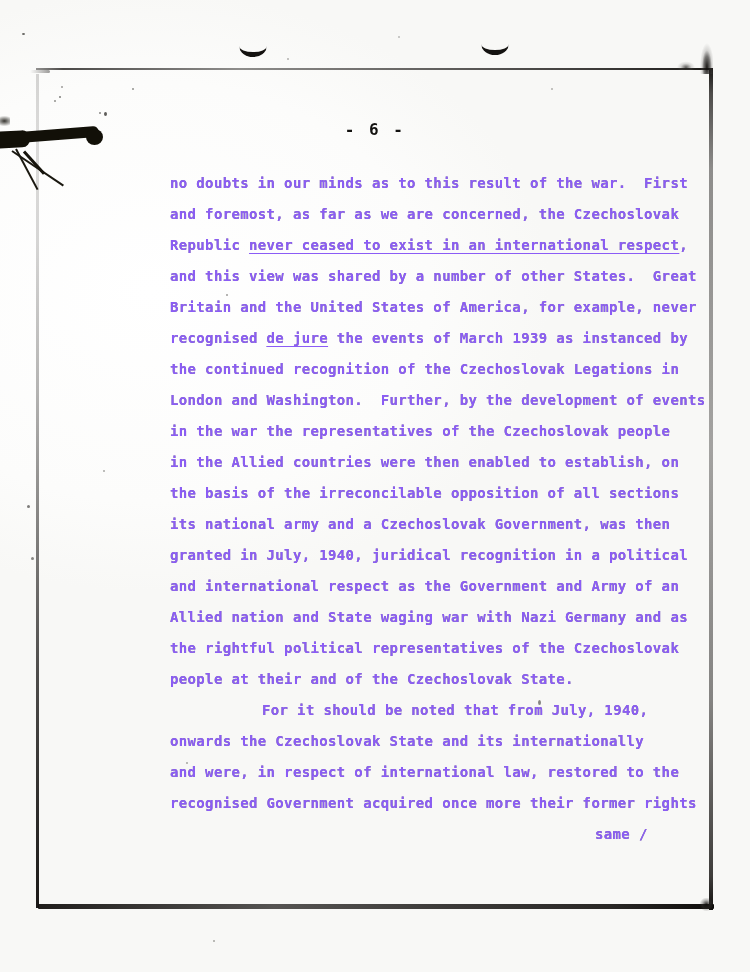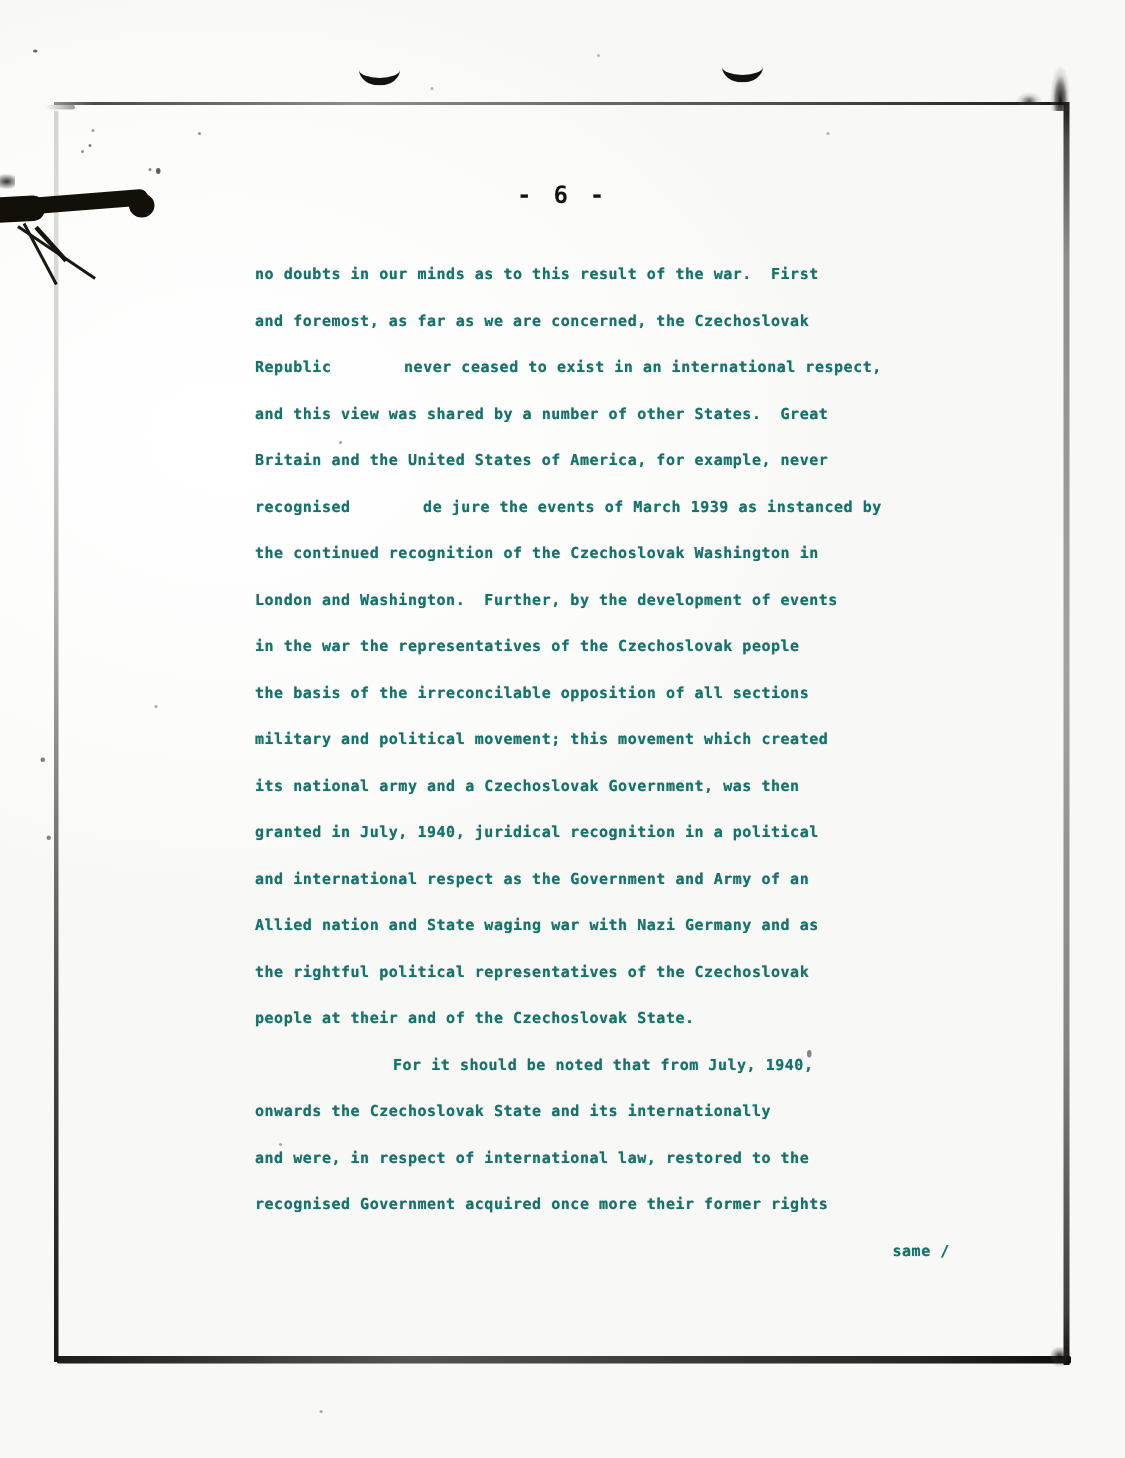--- a/index.html
+++ b/index.html
@@ -240,32 +240,32 @@
 
   
   .body-text {
     position: absolute;
     left: 170px;
     top: 168px;
     width: 560px;
   }
   .line {
     height: 31px;
-    font-size: 10px;
+    font-size: 14px;
     line-height: 31px;
     letter-spacing: 0.35px;
-    color: #0f766e;
+    color: #8b5cf6;
     font-weight: 700;
     white-space: pre;
     text-shadow: 0 0 0.6px rgba(20,18,14,0.5);
   }
   .line .u {
+    text-decoration: underline;
     text-underline-offset: 3px;
     text-decoration-thickness: 1.4px;
-    margin-left: 42px;
   }
   .line.indent {
     padding-left: 92px;
   }
   .line.right-align {
     padding-left: 425px;
   }
 </style>
 </head>
 <body>
@@ -315,25 +315,25 @@
 
   <div class="page-number">- 6 -</div>
 
   <div class="body-text" id="body-text">
       <div class="line">no doubts in our minds as to this result of the war.  First</div>
       <div class="line">and foremost, as far as we are concerned, the Czechoslovak</div>
       <div class="line"><span>Republic </span><span class="u">never ceased to exist in an international respect</span><span>,</span></div>
       <div class="line">and this view was shared by a number of other States.  Great</div>
       <div class="line">Britain and the United States of America, for example, never</div>
       <div class="line"><span>recognised </span><span class="u">de jure</span><span> the events of March 1939 as instanced by</span></div>
-      <div class="line">the continued recognition of the Czechoslovak Washington in</div>
+      <div class="line">the continued recognition of the Czechoslovak Legations in</div>
       <div class="line">London and Washington.  Further, by the development of events</div>
       <div class="line">in the war the representatives of the Czechoslovak people</div>
+      <div class="line">in the Allied countries were then enabled to establish, on</div>
       <div class="line">the basis of the irreconcilable opposition of all sections</div>
-      <div class="line">military and political movement; this movement which created</div>
       <div class="line">its national army and a Czechoslovak Government, was then</div>
       <div class="line">granted in July, 1940, juridical recognition in a political</div>
       <div class="line">and international respect as the Government and Army of an</div>
       <div class="line">Allied nation and State waging war with Nazi Germany and as</div>
       <div class="line">the rightful political representatives of the Czechoslovak</div>
       <div class="line">people at their and of the Czechoslovak State.</div>
       <div class="line indent">For it should be noted that from July, 1940,</div>
       <div class="line">onwards the Czechoslovak State and its internationally</div>
       <div class="line">and were, in respect of international law, restored to the</div>
       <div class="line">recognised Government acquired once more their former rights</div>

